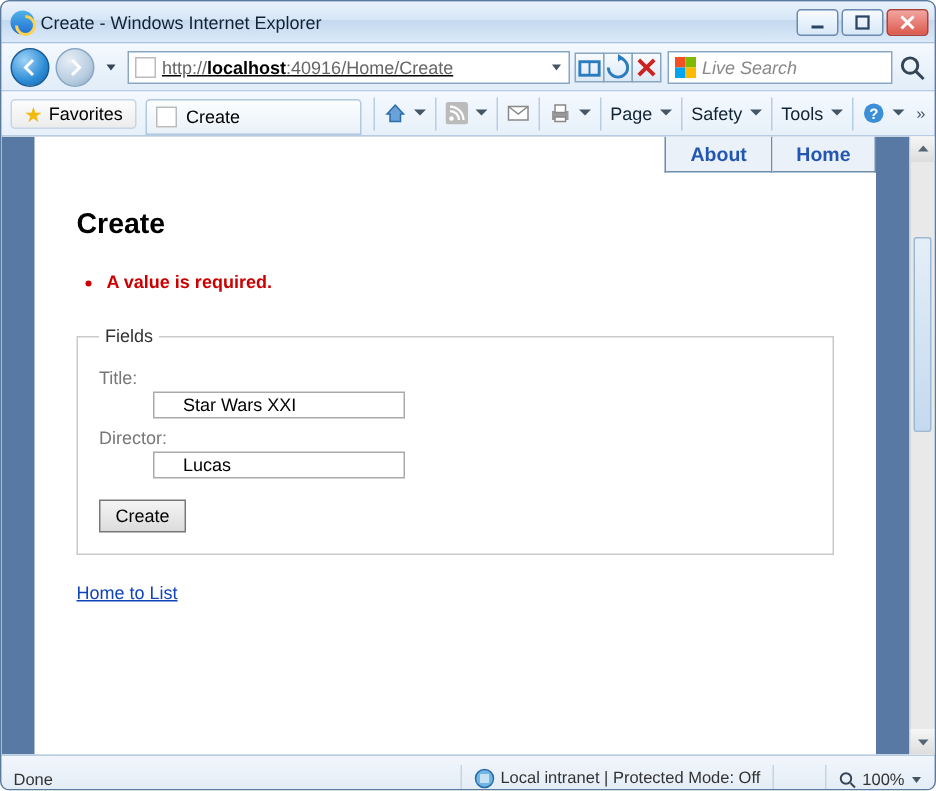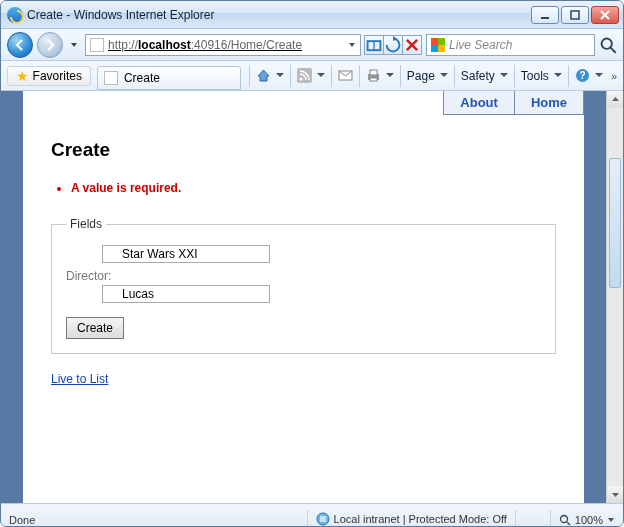--- a/index.html
+++ b/index.html
@@ -36,21 +36,21 @@
   .dropdown-tiny{ width:14px; height:22px; display:flex; align-items:center; justify-content:center; color:#345;}
   .addressbar{ flex:1; height:22px; background:#fff; border:1px solid #8aa7c2; display:flex; align-items:center;
     padding:0 4px; gap:4px;text-decoration:underline;}
   .addressbar .page-icon{width:14px;height:14px;border:1px solid #bbb; background:#fff; position:relative;}
   .addressbar .url{flex:1; color:#666;}
   .addressbar .url b{color:#000;}
   .addr-btns{display:flex; gap:0;}
   .addr-btn{width:20px;height:20px;border:1px solid #8aa7c2;background:linear-gradient(#f8fbff,#dbe8f4);
     display:flex;align-items:center;justify-content:center;margin-left:-1px;}
   .addr-btn.red svg{color:#c22;}
-  .searchbox{width:169px;height:22px;background:#fff;border:1px solid #8aa7c2;display:flex;align-items:center;
+  .searchbox{width:150px;height:22px;background:#fff;border:1px solid #8aa7c2;display:flex;align-items:center;
     padding:0 4px;gap:4px;color:#888;font-style:italic;}
   .searchbox .flag{width:14px;height:14px;}
   .mag{width:18px;height:18px;display:flex;align-items:center;justify-content:center;color:#345;}
 
   
   .favbar{height:30px;display:flex;align-items:center;background:linear-gradient(#f4f9ff,#e7f0f9);
     border-bottom:1px solid #b7cde3;padding:0 6px;gap:6px;}
   .favlabel{display:flex;align-items:center;gap:4px;background:linear-gradient(#fdfdfd,#ececec);
     border:1px solid #c7d5e4;border-radius:3px;padding:2px 8px;}
   .star{color:#f2b90f;font-size:14px;line-height:1;}
@@ -276,33 +276,34 @@
           </div>
           <div class="content">
             <h1 class="create">Create</h1>
             <ul class="errors">
               <li>A value is required.</li>
             </ul>
             <fieldset>
               <legend>Fields</legend>
 
               <div class="field">
+                <label>Title:</label>
                 <input type="text" value="Star Wars XXI" style="">
               </div>
 
               <div class="field">
                 <label>Director:</label>
                 <input type="text" value="Lucas" style="">
               </div>
 
 
               <button class="submit-btn">Create</button>
             </fieldset>
 
-            <a class="backlink" href="#">Live to List</a>
+            <a class="backlink" href="#">Home to List</a>
           </div>
         </div>
       </div>
     </div>
     <div class="v-scrollbar">
       <div class="arrow">
         <svg width="9" height="9" viewBox="0 0 9 9">
             <path d="M1 6 L4.5 2 L8 6" fill="#567"></path>
           </svg>
       </div>

